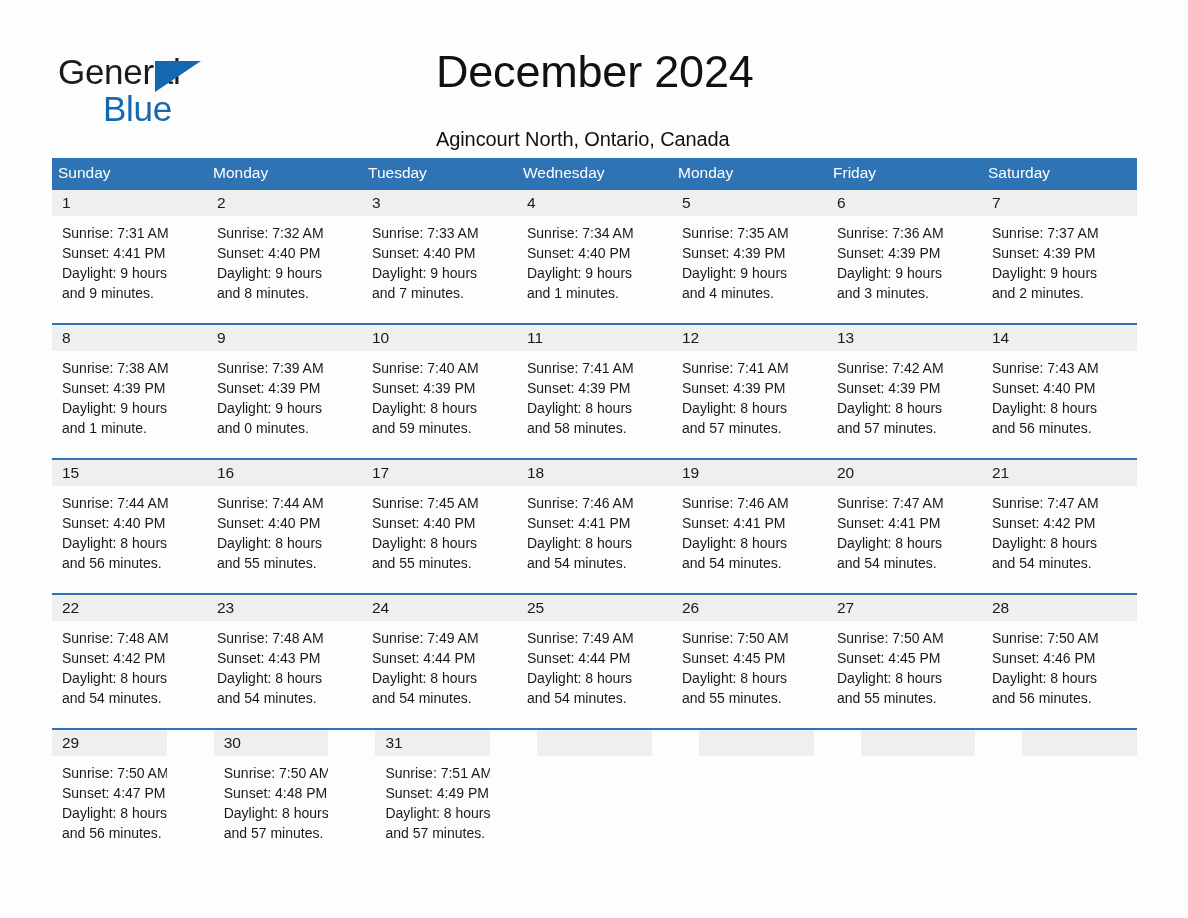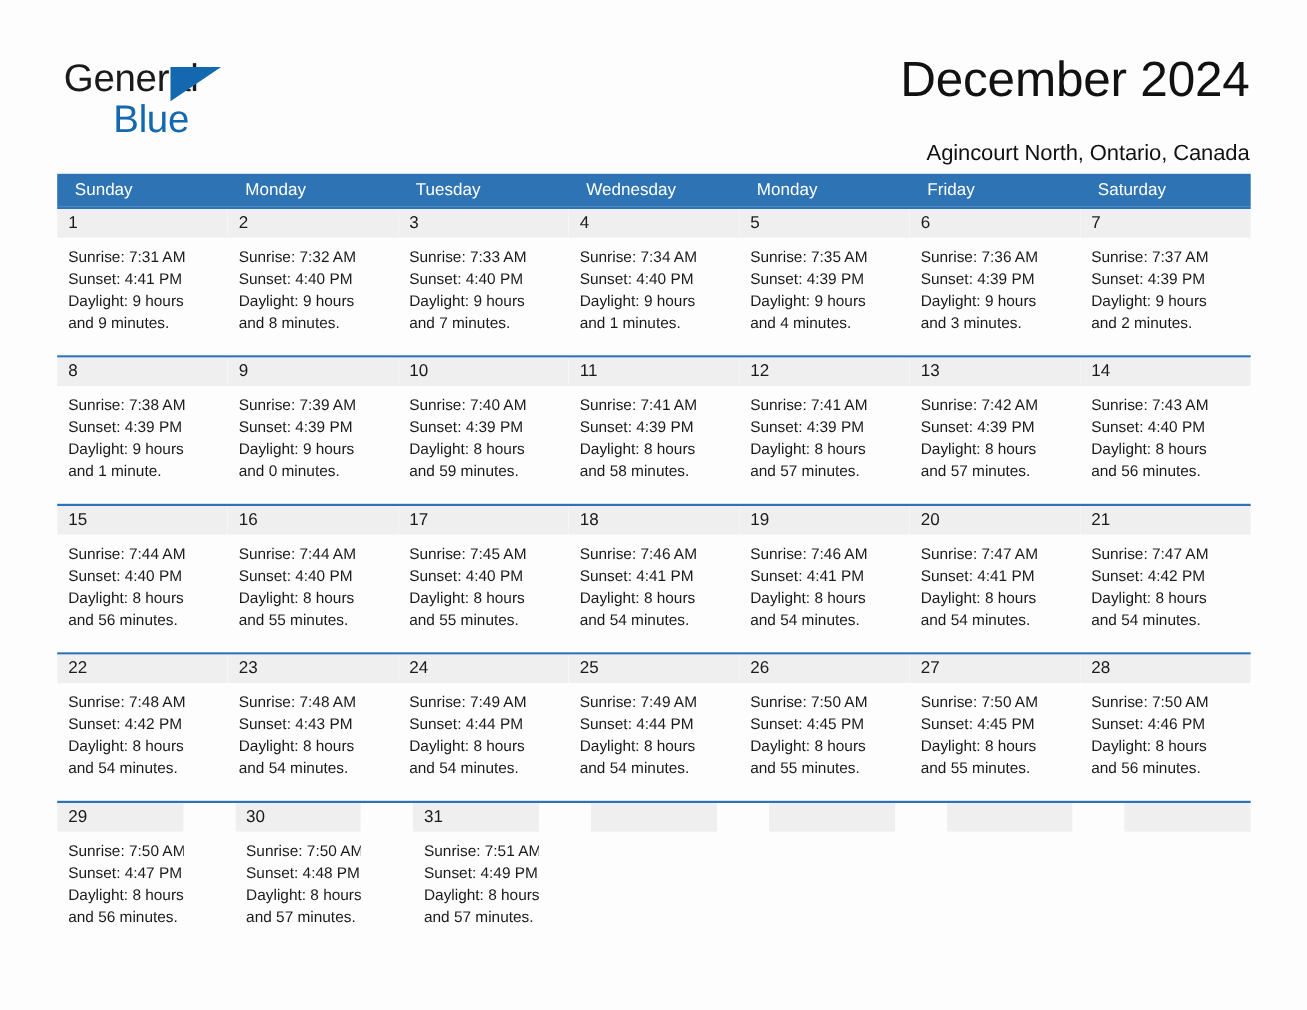--- a/index.html
+++ b/index.html
@@ -58,21 +58,20 @@
     top: 37px;
     font-size: 35px;
     letter-spacing: -0.3px;
     color: #1368b0;
     line-height: 40px;
   }
   .title-block {
     position: absolute;
     right: 52px;
     top: 44px;
-    text-align: right;
     width: 700px;
   }
   .month-title {
     font-size: 45px;
     line-height: 56px;
     color: #111;
     font-weight: normal;
     letter-spacing: -0.2px;
     margin: 0;
   }
@@ -95,21 +94,21 @@
   .dow-row {
     display: flex;
     background: #2e74b5;
     height: 30px;
   }
   .dow-cell {
     flex: 1 1 0;
     color: #ffffff;
     font-size: 15.5px;
     line-height: 30px;
-    padding-left: 16px;
+    padding-left: 6px;
     box-sizing: border-box;
     white-space: nowrap;
     overflow: hidden;
   }
   .week-row {
     display: flex;
     border-top: 2px solid #2e74b5;
     height: 135px;
     box-sizing: border-box;
   }

